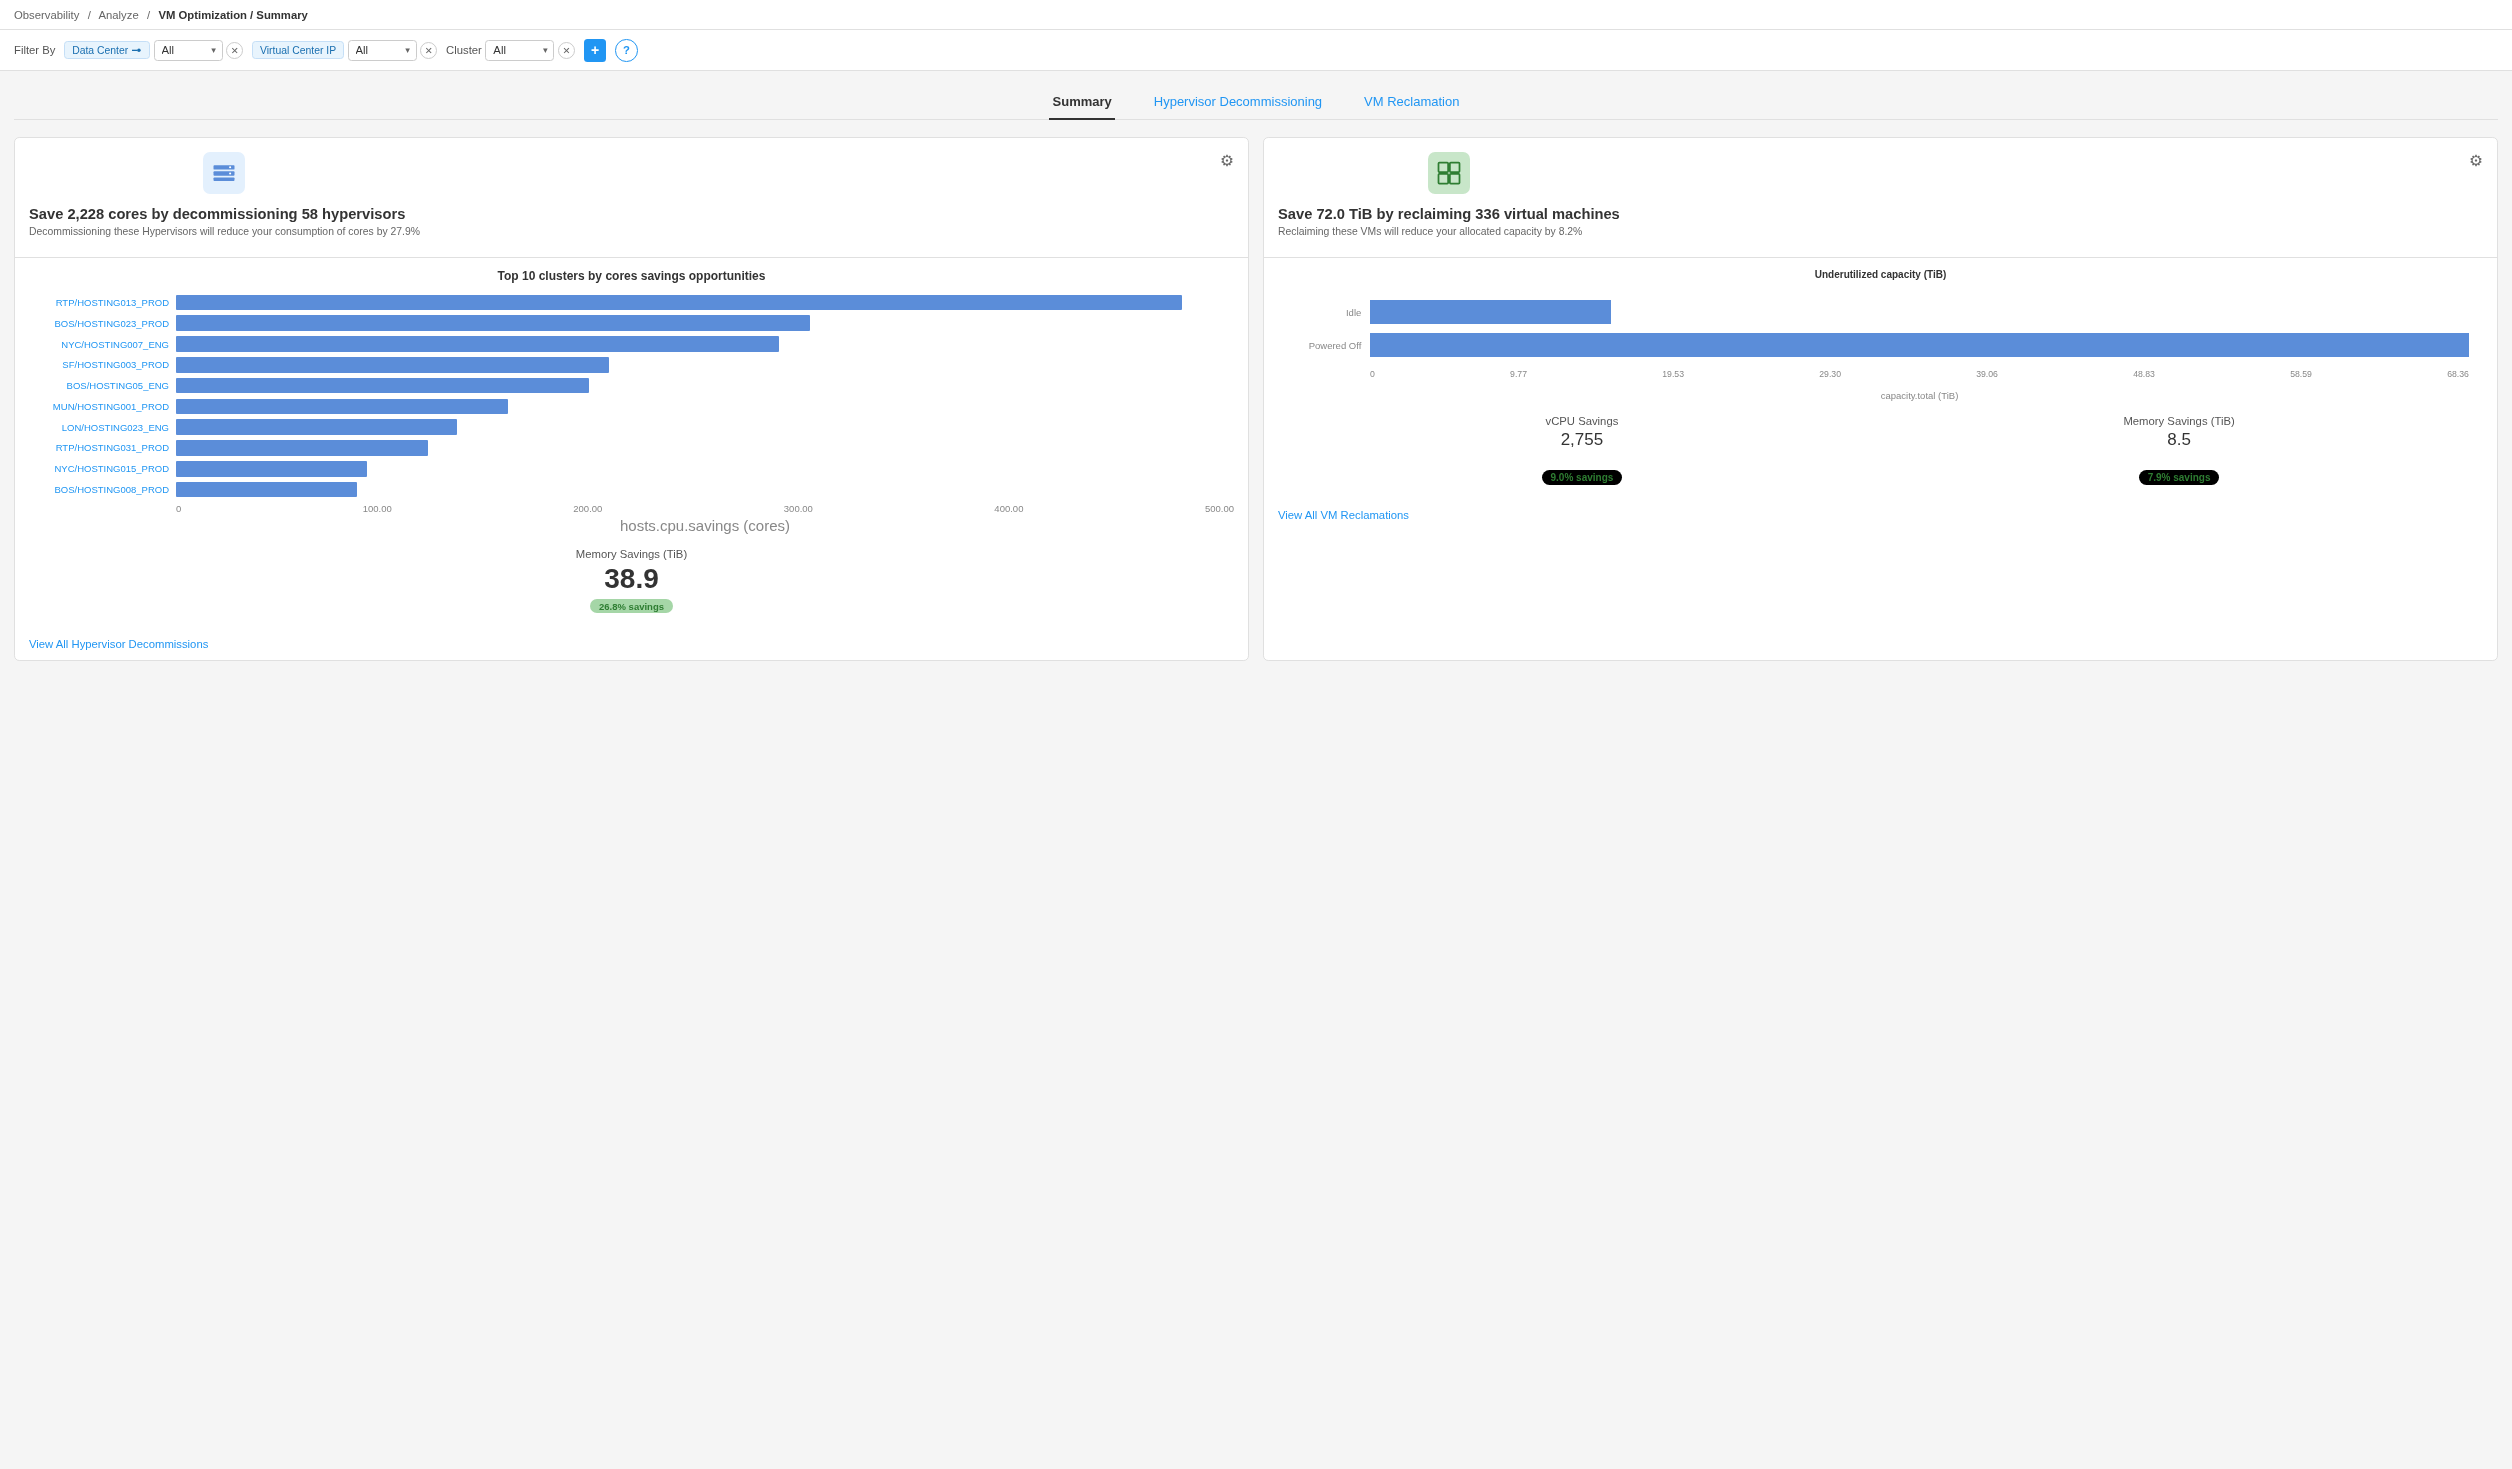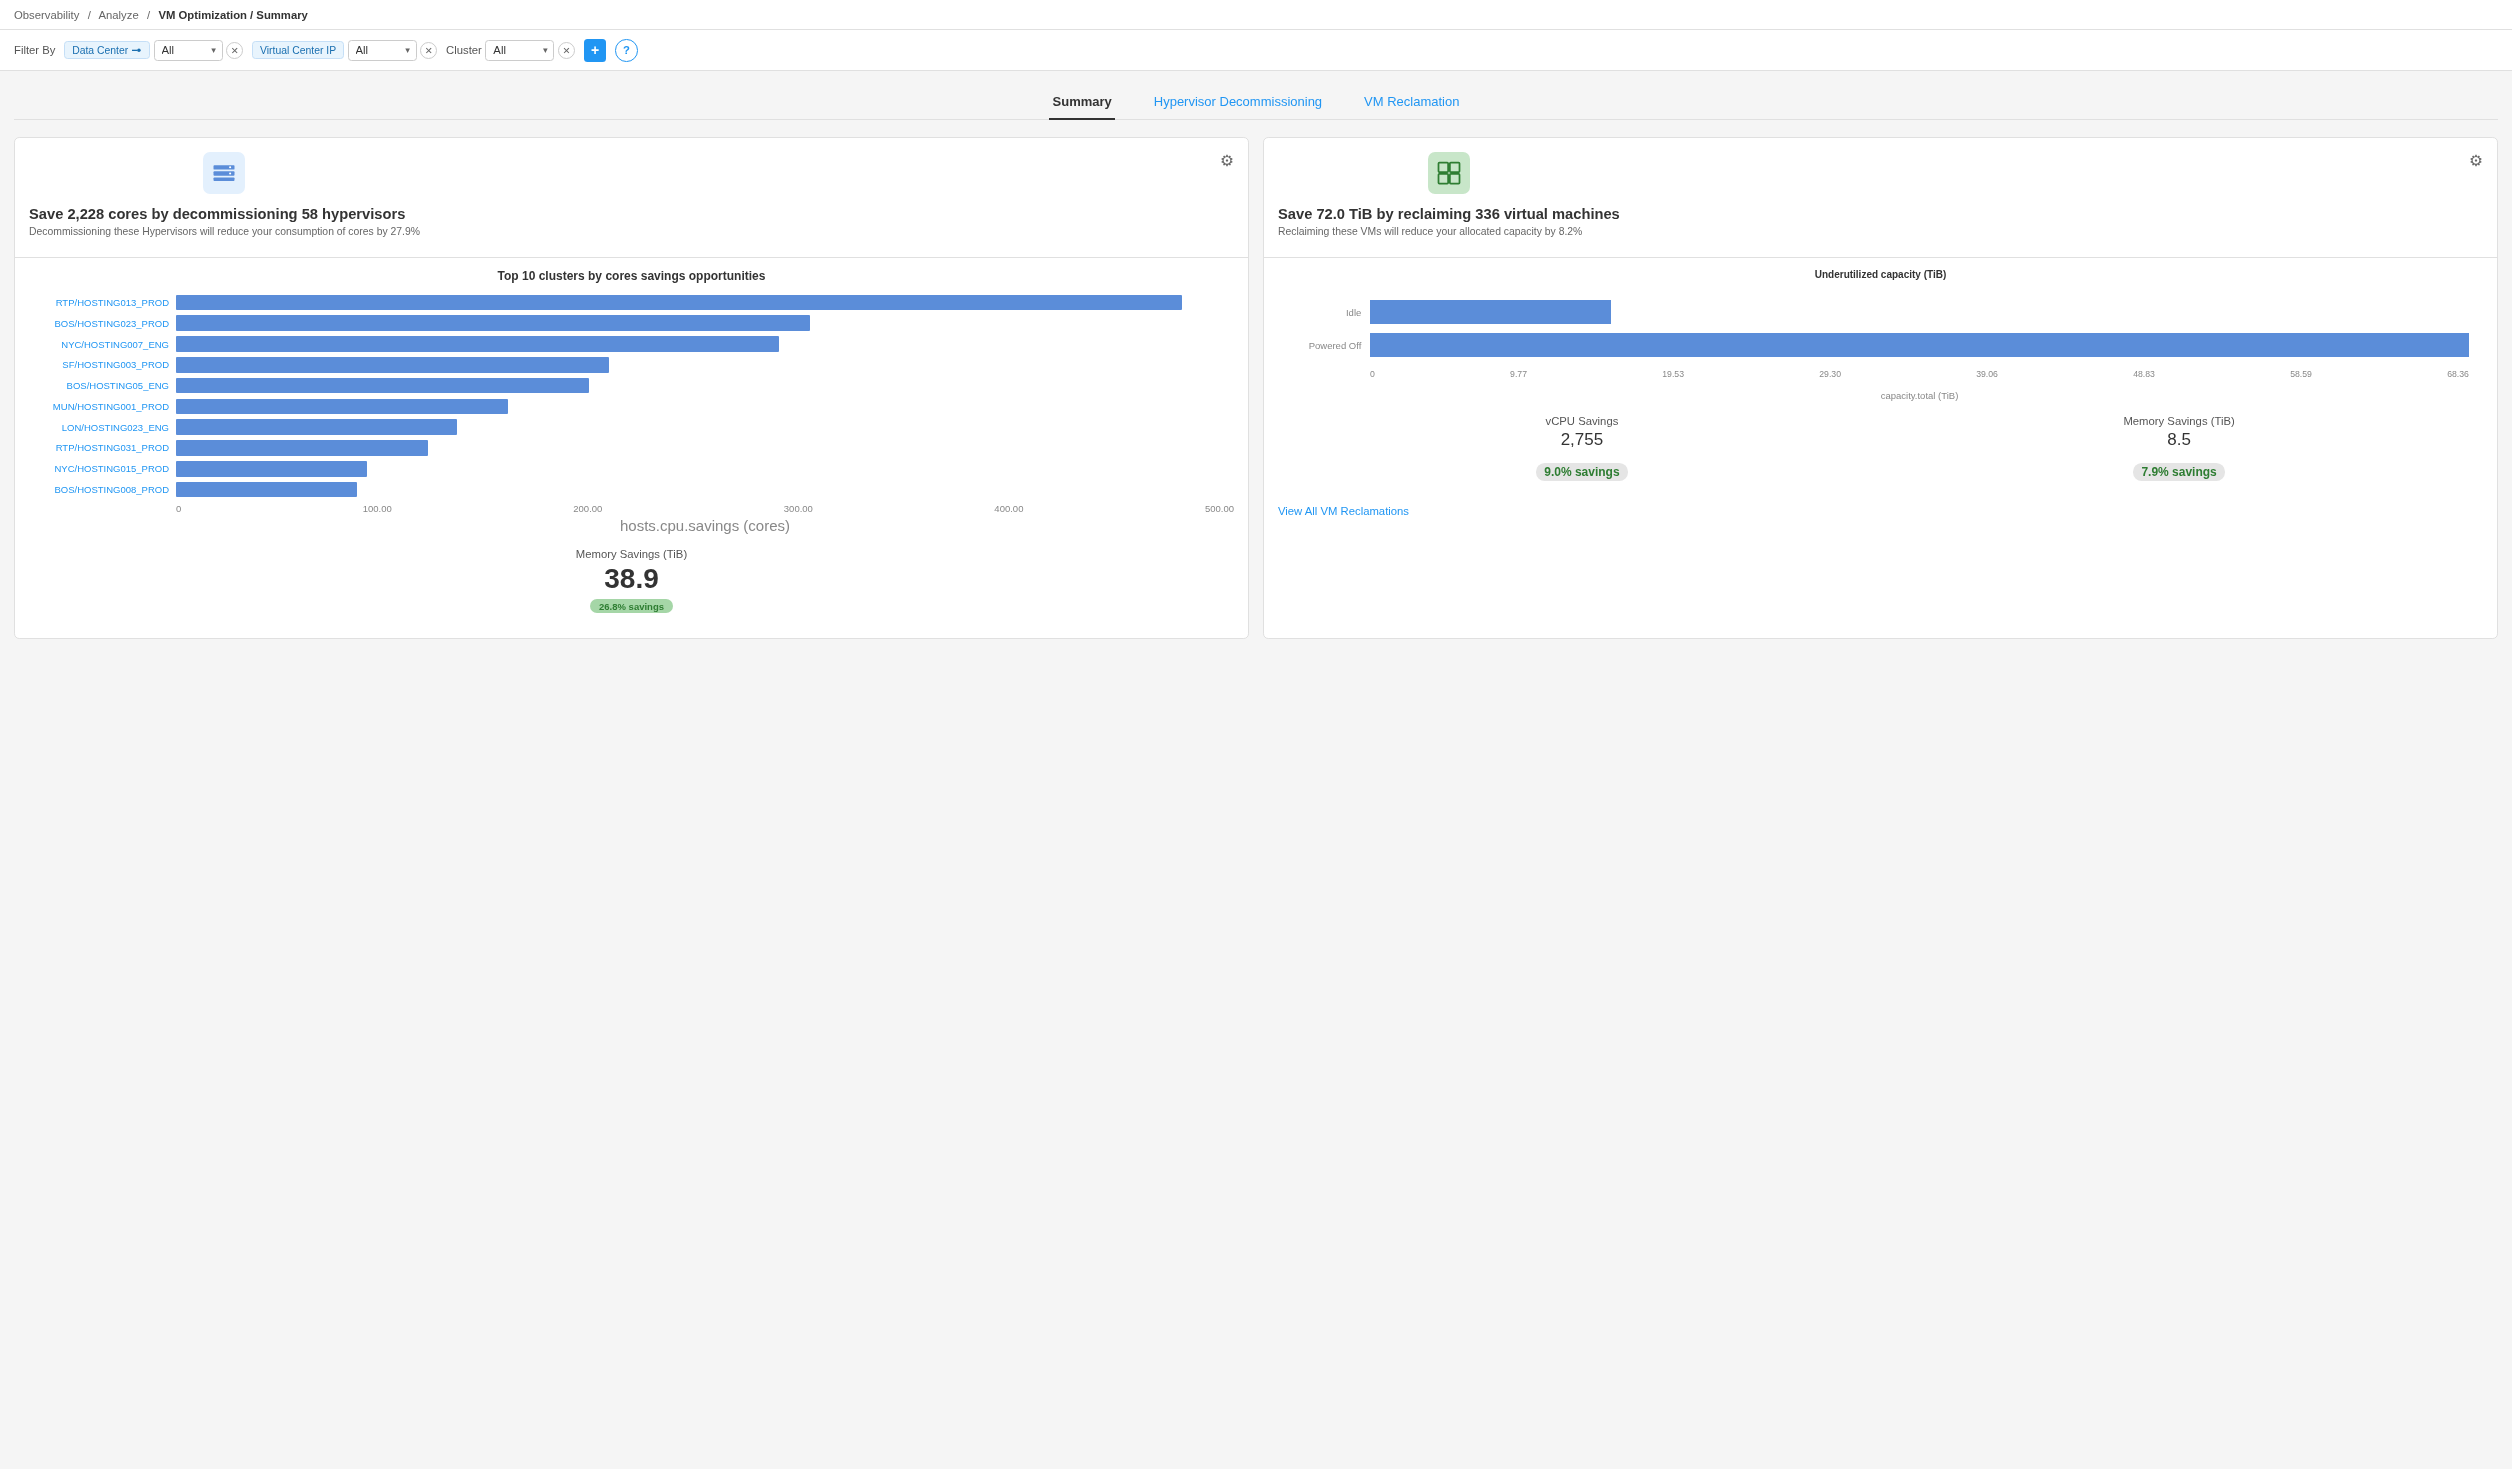--- a/index.html
+++ b/index.html
@@ -60,21 +60,21 @@
 
     .view-all-link { display: block; padding: 10.4px 14px 0; color: #2196f3; font-size: 11.3px; text-decoration: none; cursor: pointer; }
 
     
     .underutilized-title { font-size: 10px; font-weight: 600; color: #333; margin-bottom: 12px; text-align: center; }
 
     .right-stats { display: flex; gap: 17.3px; margin-top: 14px; padding: 0 14px; }
     .stat-block { flex: 1; text-align: center; }
     .stat-label { font-size: 11.3px; color: #555; font-weight: 500; margin-bottom: 3.5px; }
     .stat-value { font-size: 17px; font-weight: 400; color: #333; }
-    .stat-badge { display: inline-block; background: #e5e5e5; color: #2e7d32; border-radius: 8.7px; padding: 1.7px 8.7px; font-size: 12px; font-weight: 600; margin-top: 13px; }
+    .stat-badge { display: inline-block; background: #000000; color: #2e7d32; border-radius: 8.7px; padding: 1.7px 8.7px; font-size: 10px; font-weight: 600; margin-top: 20px; }
 
     .divider { height: 0.9px; background: #e0e0e0; margin: 10.4px 0; }
   </style>
 </head>
 <body>
 
 <div class="breadcrumb">
   <a href="#">Observability</a>
   <span class="sep">/</span>
   <a href="#">Analyze</a>
@@ -234,20 +234,21 @@
             <div class="hbar-axis-label">hosts.cpu.savings (cores)</div>
           </div>
 
         <div class="savings-section">
           <div class="savings-label">Memory Savings (TiB)</div>
           <div class="savings-value">38.9</div>
           <div class="savings-badge">26.8% savings</div>
         </div>
       </div>
 
+      <a class="view-all-link">View All Hypervisor Decommissions</a>
       <div style="height:10.4px"></div>
     </div>
 
     <div class="card">
       <div class="card-header">
         <div class="card-header-left">
           <div class="card-icon green">
             <svg width="28" height="28" viewBox="0 0 32 32">
               <rect x="4" y="4" width="11" height="11" rx="1" fill="none" stroke="#2e7d32" stroke-width="2"></rect>
               <rect x="4" y="17" width="11" height="11" rx="1" fill="none" stroke="#2e7d32" stroke-width="2"></rect>

